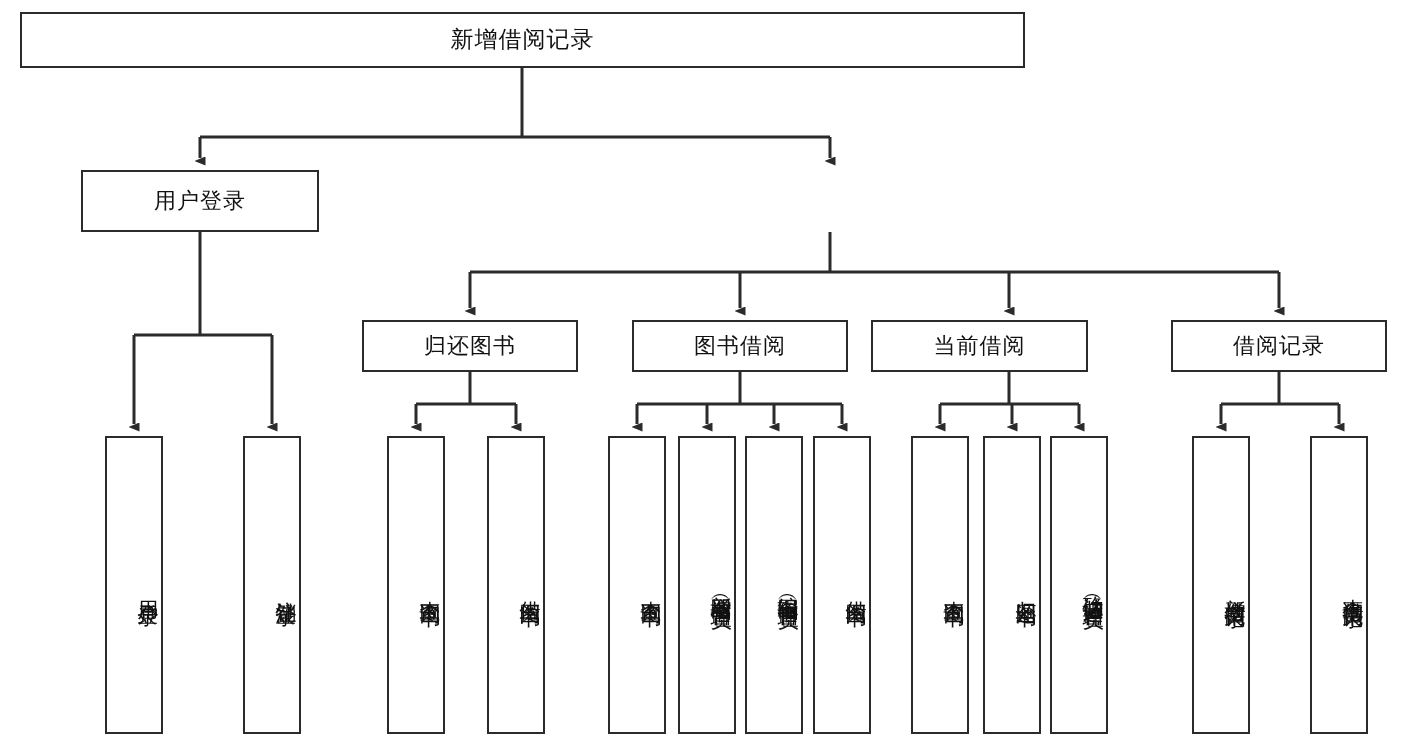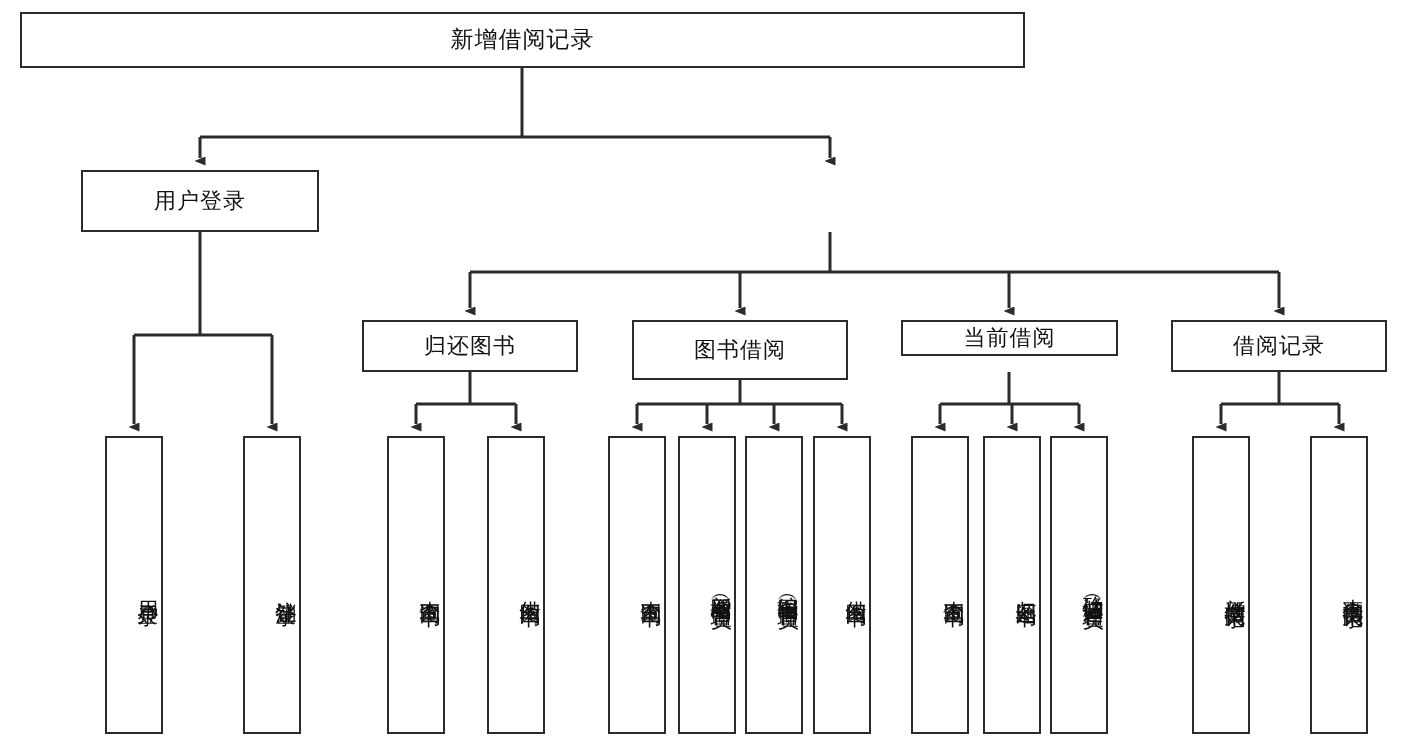--- a/index.html
+++ b/index.html
@@ -122,22 +122,22 @@
       <line x1="1221" y1="404" x2="1221" y2="424" marker-end="url(#arrow)"></line>
       <line x1="1339" y1="404" x2="1339" y2="424" marker-end="url(#arrow)"></line>
     </g>
   </svg>
 
   <div class="node horiz root" style="left: 20px; top: 12px; width: 1005px; height: 56px;">新增借阅记录</div>
 
   <div class="node horiz" style="left: 81px; top: 170px; width: 238px; height: 62px;">用户登录</div>
 
   <div class="node horiz" style="left: 362px; top: 320px; width: 216px; height: 52px;">归还图书</div>
-  <div class="node horiz" style="left: 632px; top: 320px; width: 216px; height: 60px;">图书借阅</div>
-  <div class="node horiz" style="left: 901px; top: 320px; width: 217px; height: 36px;">当前借阅</div>
+  <div class="node horiz" style="left: 632px; top: 320px; width: 216px; height: 52px;">图书借阅</div>
+  <div class="node horiz" style="left: 871px; top: 320px; width: 217px; height: 52px;">当前借阅</div>
   <div class="node horiz" style="left: 1171px; top: 320px; width: 216px; height: 52px;">借阅记录</div>
 
   <div class="node vert" style="left: 105px; top: 436px; width: 58px; height: 298px;">
       <span>用户登录</span>
     </div>
   <div class="node vert" style="left: 243px; top: 436px; width: 58px; height: 298px;">
       <span>注销登录</span>
     </div>
   <div class="node vert" style="left: 387px; top: 436px; width: 58px; height: 298px;">
       <span>查询图书</span>

